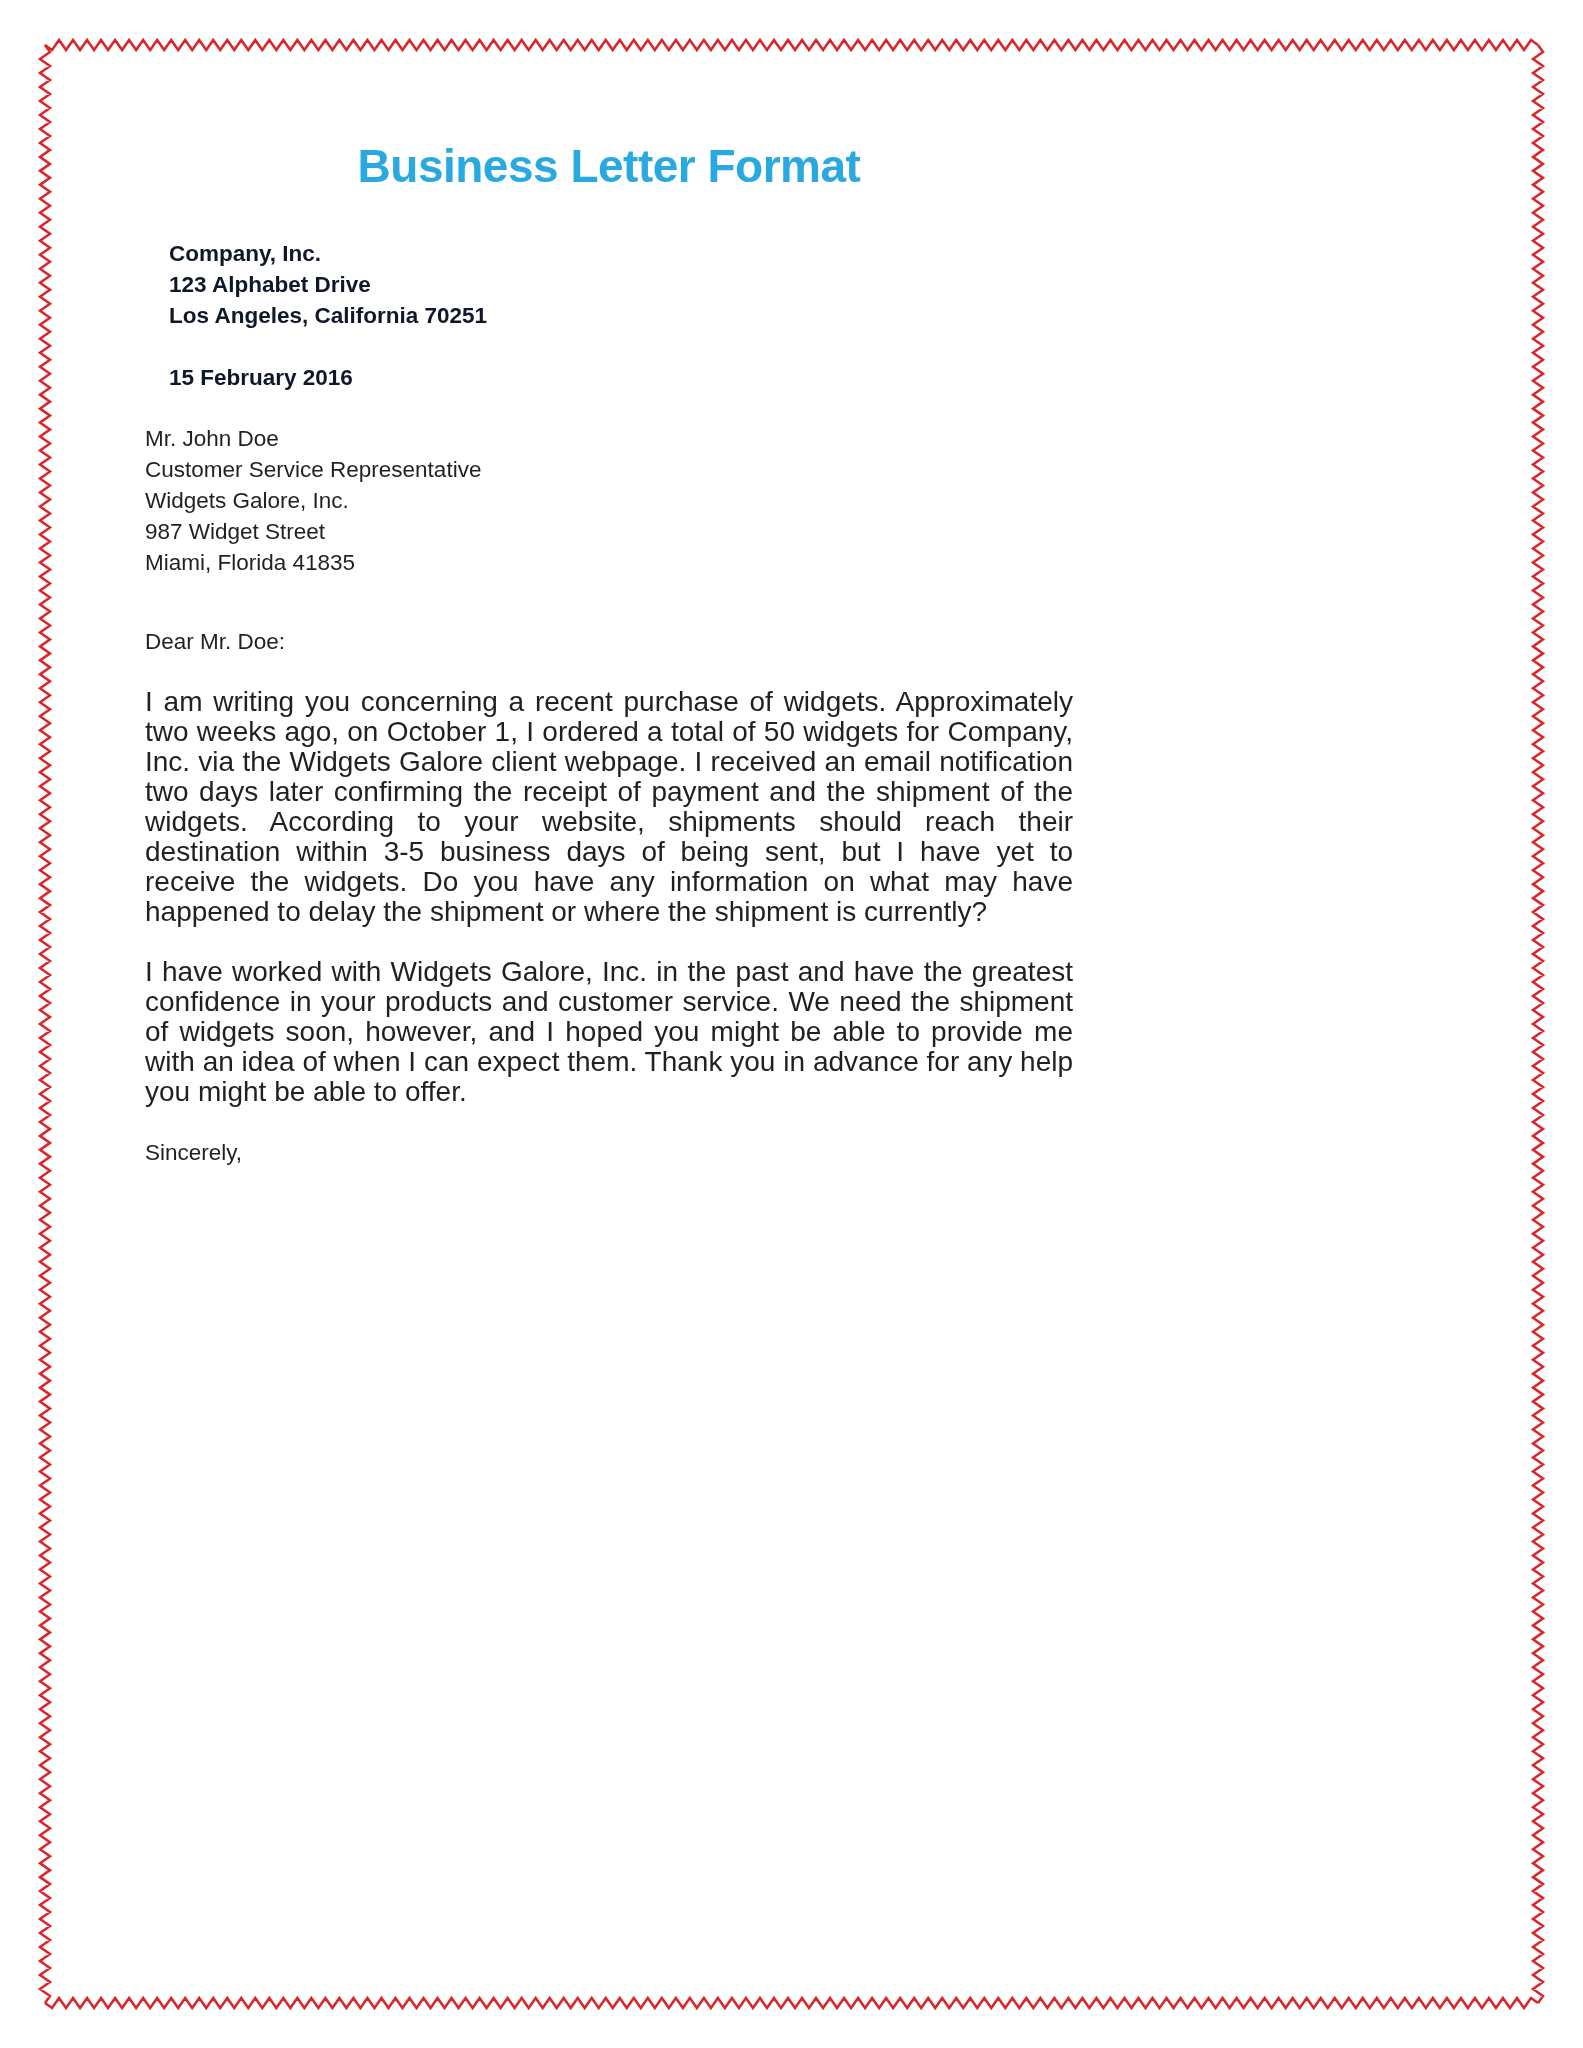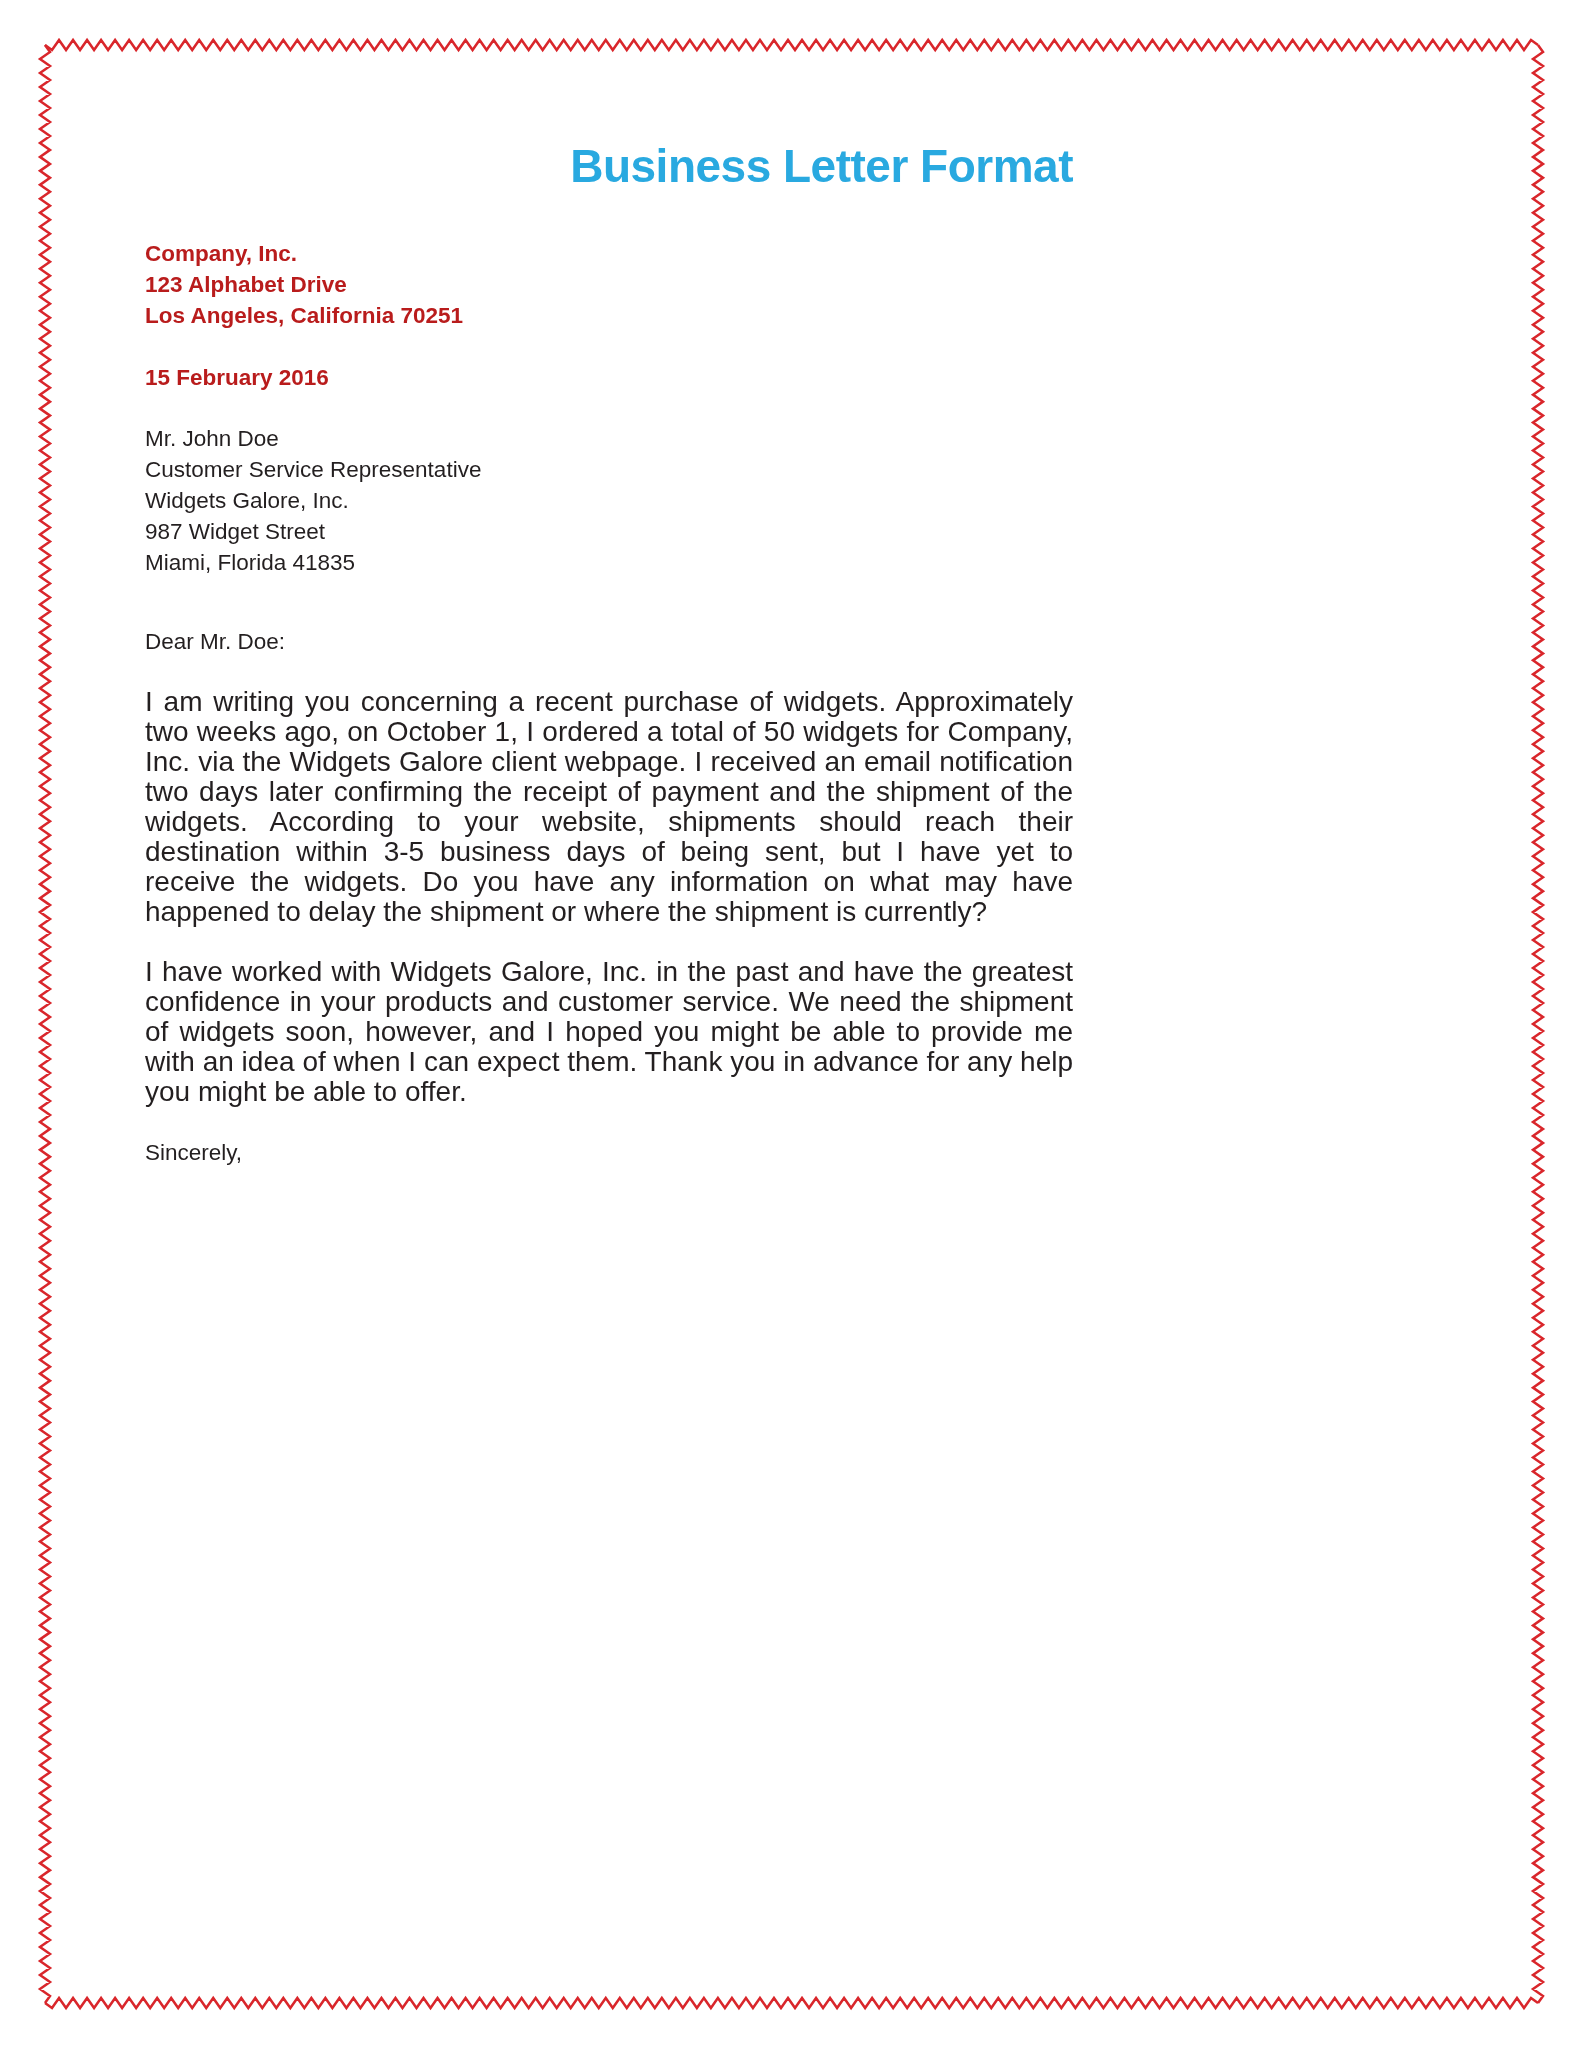--- a/index.html
+++ b/index.html
@@ -24,26 +24,26 @@
     left: 145px;
     top: 0;
     width: 928px;
     padding-top: 140px;
   }
   .doc-title {
     margin: 0;
     font-size: 46px;
     line-height: 52px;
     font-weight: bold;
-    text-align: right;
+    text-align: center;
     color: #29a9e0;
     letter-spacing: -0.5px;
   }
   .line { font-size: 22.5px; line-height: 31px; }
-  .red-bold { color: #b91c1c; font-weight: bold; }
+  .red-bold { color: #0f172a; font-weight: bold; margin-left: 24px; }
   .sender-block { margin-top: 46px; }
   .date-line { margin-top: 31px; }
   .recipient-block { margin-top: 30px; }
   .salutation { margin-top: 48px; }
   .para {
     margin: 30px 0 0 0;
     font-size: 28px;
     line-height: 30px;
     text-align: justify;
     color: #231f20;

